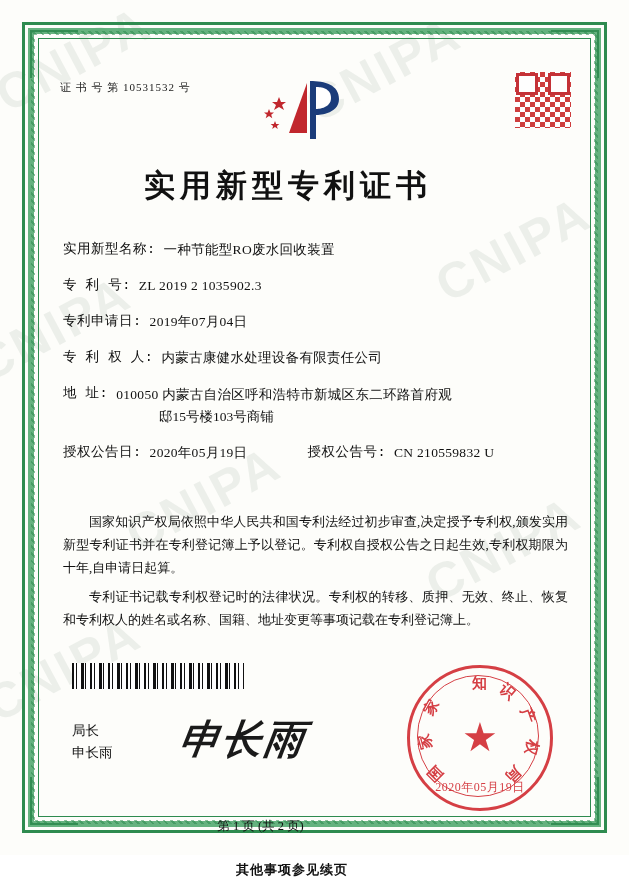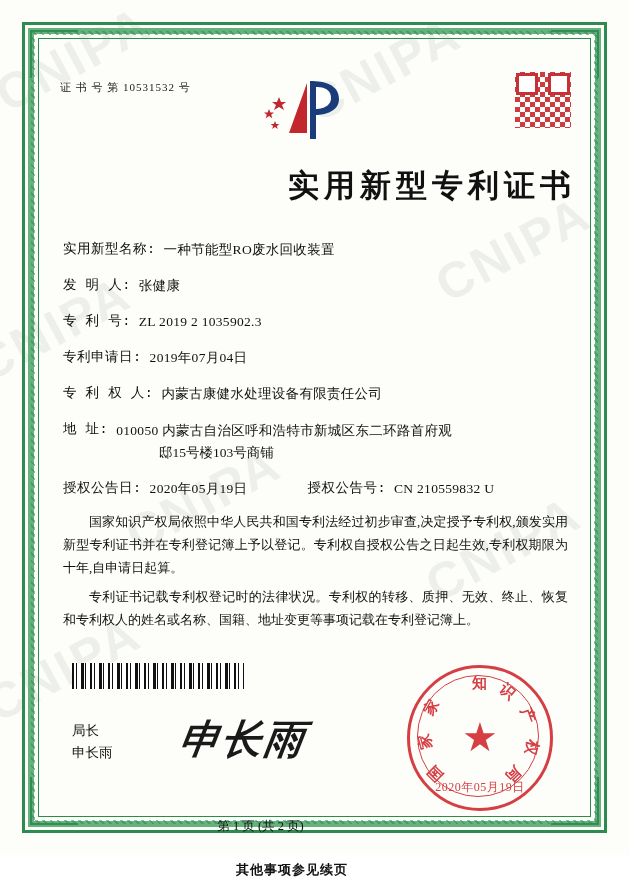--- a/index.html
+++ b/index.html
@@ -138,21 +138,21 @@
     top: 75px;
     width: 110px;
     height: 70px;
   }
 
   .main-title {
     position: absolute;
     left: 0;
     top: 165px;
     width: 576px;
-    text-align: right;
+    text-align: center;
     font-size: 31px;
     font-weight: bold;
     letter-spacing: 5px;
     color: #111;
     font-family: "Liberation Serif", serif;
   }
 
   
   .fields {
     position: absolute;
@@ -353,24 +353,20 @@
 
   <div class="main-title">实用新型专利证书</div>
 
   <div class="fields">
 
     <div class="field-row">
       <span class="field-label">实用新型名称:</span>
       <span class="field-value">一种节能型RO废水回收装置</span>
     </div>
 
-    <div class="field-row">
-      <span class="field-label">发 明 人:</span>
-      <span class="field-value">张健康</span>
-    </div>
 
     <div class="field-row">
       <span class="field-label">专 利 号:</span>
       <span class="field-value">ZL 2019 2 1035902.3</span>
     </div>
 
     <div class="field-row">
       <span class="field-label">专利申请日:</span>
       <span class="field-value">2019年07月04日</span>
     </div>

